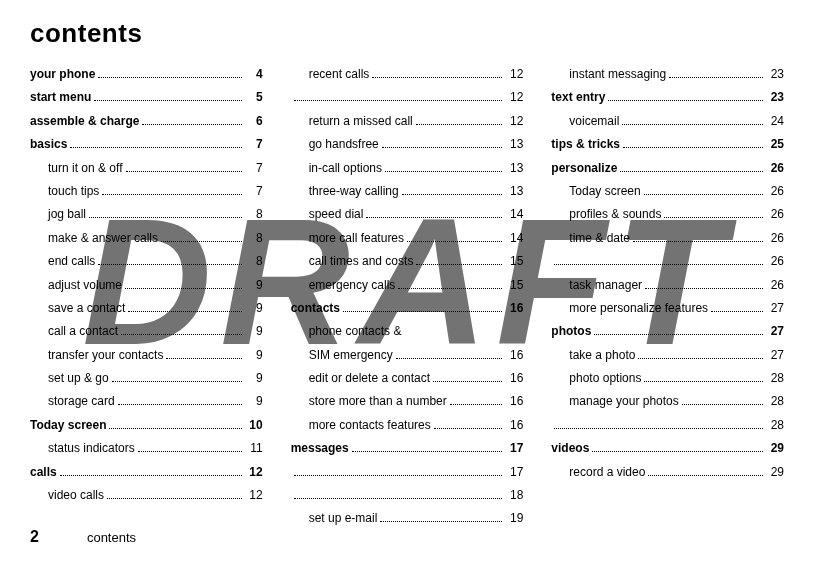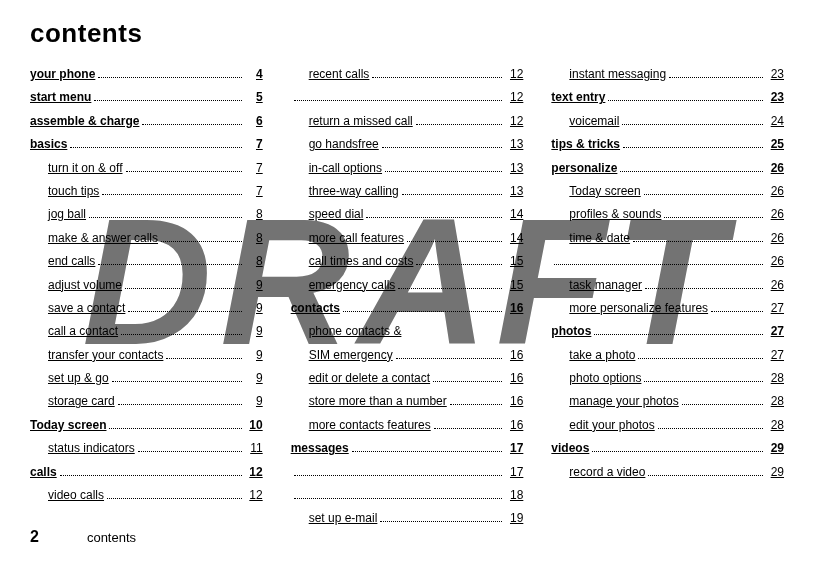--- a/index.html
+++ b/index.html
@@ -31,21 +31,20 @@
   }
   .title {
     font-size: 26px;
     font-weight: 900;
     letter-spacing: 0.5px;
     margin-bottom: 14px;
   }
   .columns {
     display: flex;
     gap: 28px;
-    text-decoration: underline;
   }
   .col {
     flex: 1;
     min-width: 0;
   }
   .entry {
     display: flex;
     align-items: baseline;
     font-size: 12px;
     line-height: 1.95;
@@ -350,21 +349,20 @@
           <span class="label">photo options</span>
           <span class="dots"></span>
           <span class="page">28</span>
         </div>
         <div class="entry lvl2">
           <span class="label">manage your photos</span>
           <span class="dots"></span>
           <span class="page">28</span>
         </div>
         <div class="entry lvl2">
-          <span class="label">edit your photos</span>
           <span class="dots"></span>
           <span class="page">28</span>
         </div>
         <div class="entry lvl1">
           <span class="label">videos</span>
           <span class="dots"></span>
           <span class="page">29</span>
         </div>
         <div class="entry lvl2">
           <span class="label">record a video</span>

